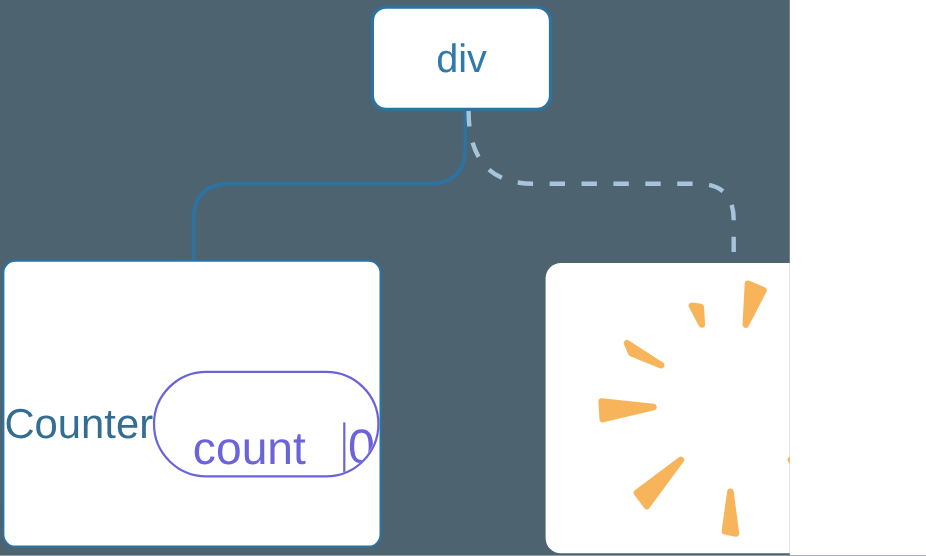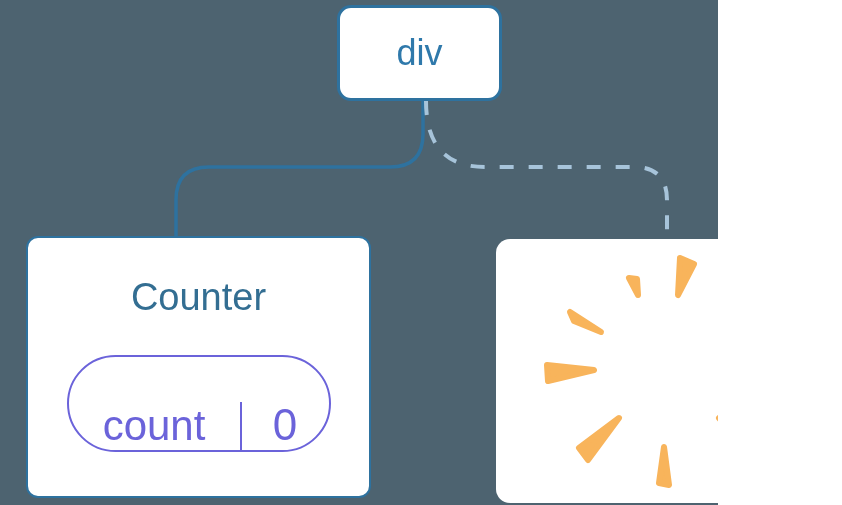--- a/index.html
+++ b/index.html
@@ -28,21 +28,21 @@
     left: 337px; top: 5px; width: 165px; height: 96px;
     border: 3px solid var(--edge-blue, #2e729f);
     border-radius: 14px;
     display: flex; align-items: center; justify-content: center;
   }
   .root-label { color: var(--div-text, #2f79ab); font-size: 36px; }
   .counter-node {
     left: 2px; top: 236px; width: 345px; height: 262px;
     border: 2px solid var(--edge-blue, #2e729f);
     border-radius: 12px;
-    display: flex; flex-direction: column; align-items: center; margin-left: 24px;
+    display: flex; align-items: center;
   }
   .counter-title {
     margin-top: 38px;
     font-size: 38px;
     color: var(--counter-text, #336e92);
   }
   .state-pill {
     margin-top: 36px;
     width: 264px; height: 97px;
     border: 2.5px solid var(--purple, #6b63da);

